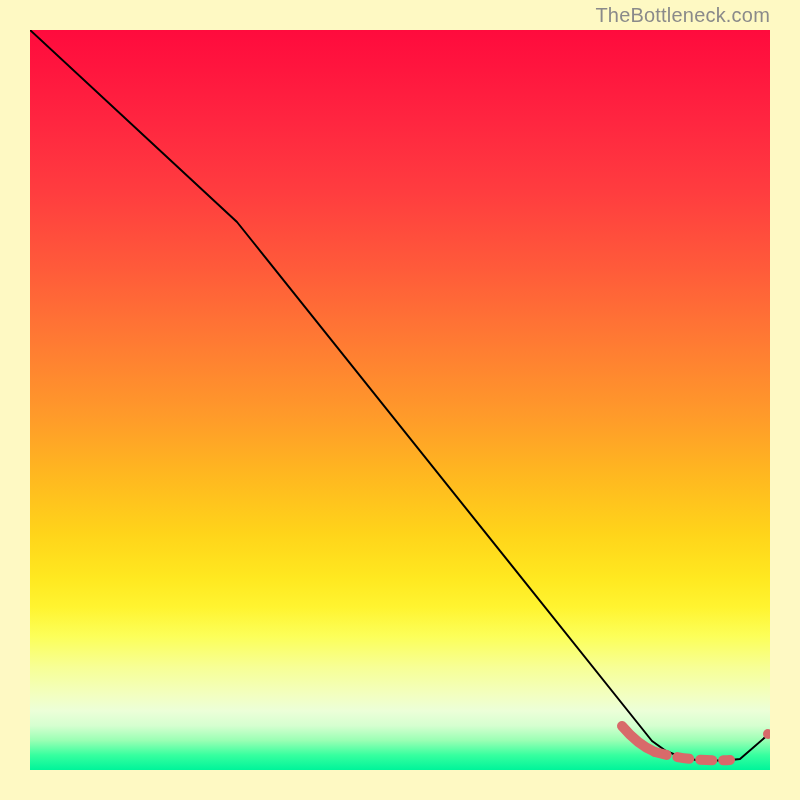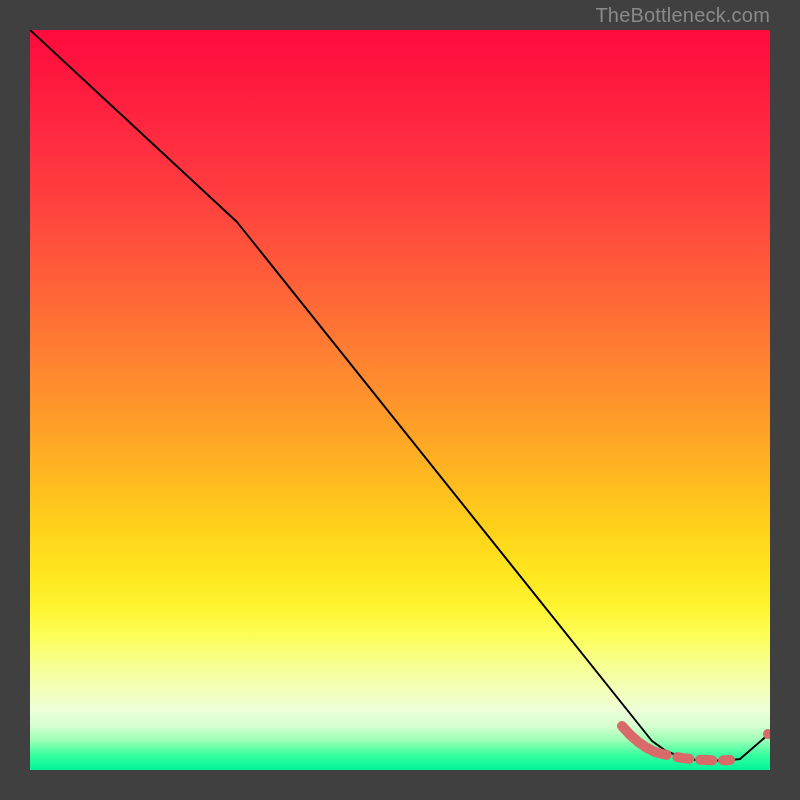--- a/index.html
+++ b/index.html
@@ -10,21 +10,21 @@
     background: #000;
     overflow: hidden;
     font-family: Arial, Helvetica, sans-serif;
   }
   .frame {
     position: absolute;
     left: 0;
     top: 0;
     width: 800px;
     height: 800px;
-    background: #404040;
+    background: #fef9c3;
   }
   .plot {
     position: absolute;
     left: 30px;
     top: 30px;
     width: 740px;
     height: 740px;
     
     background: linear-gradient(to bottom,
       #ff0b3d 0%,

